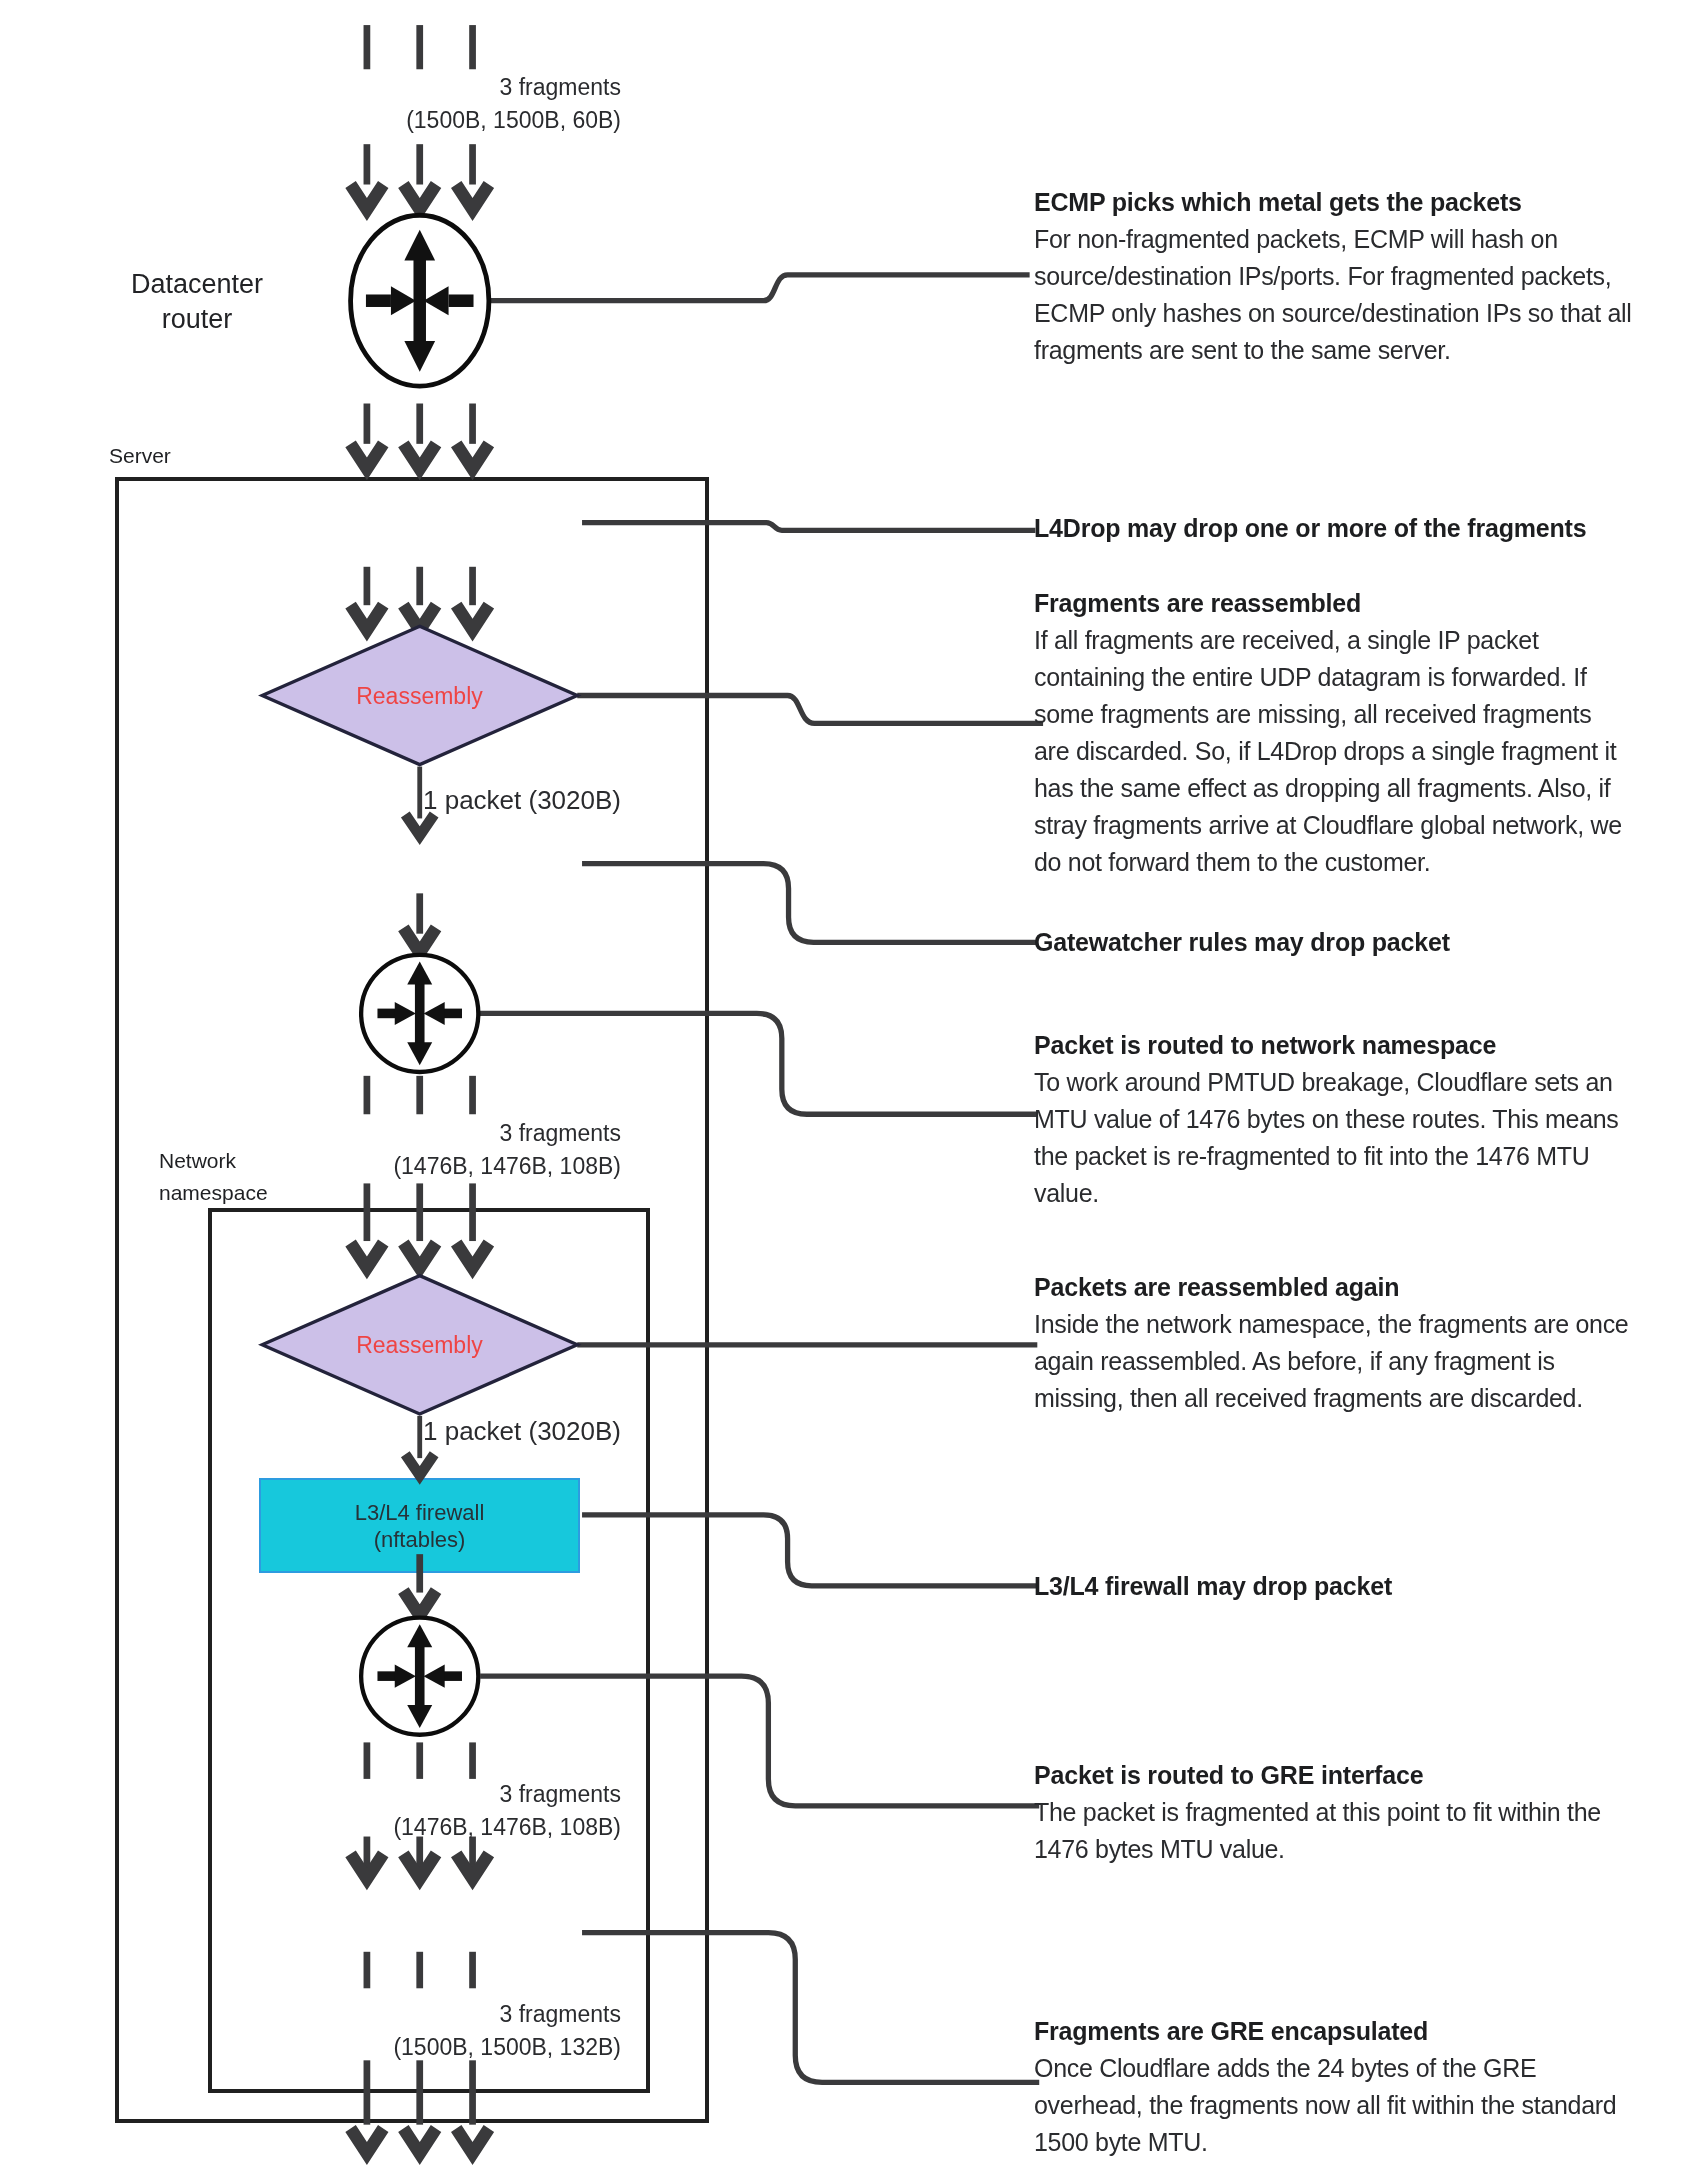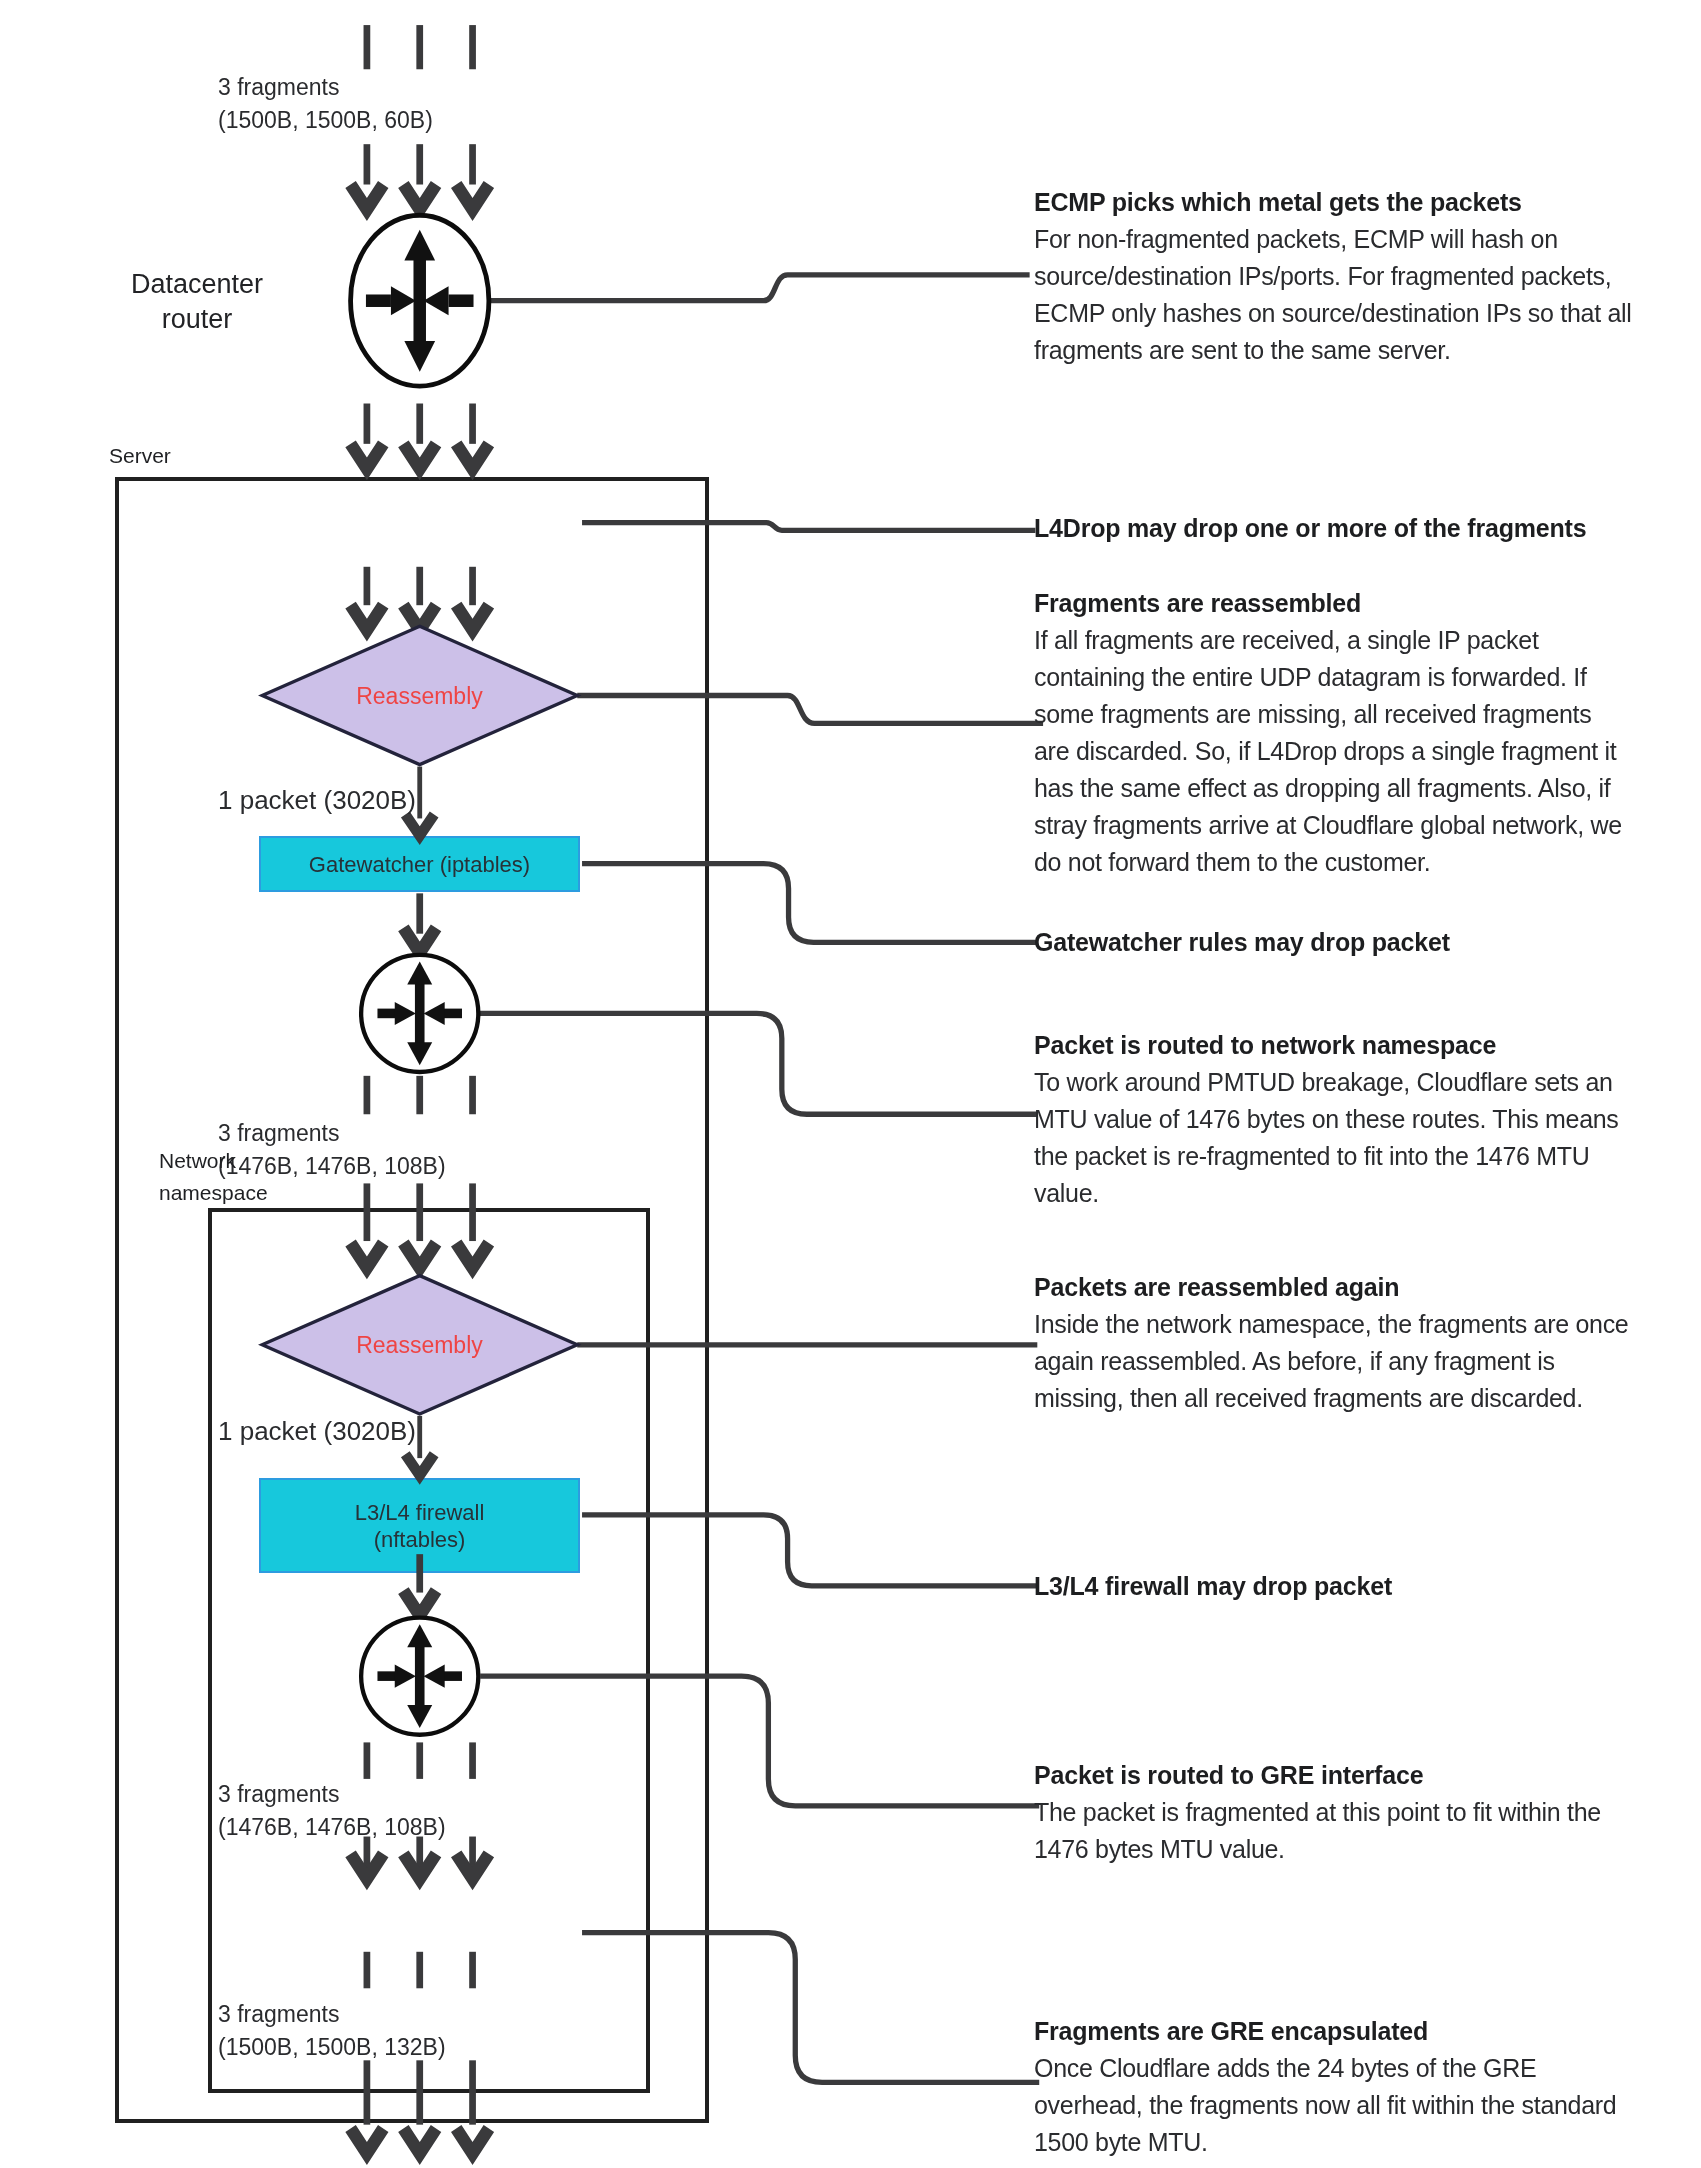--- a/index.html
+++ b/index.html
@@ -8,42 +8,39 @@
   
   .frame{position:absolute;border:4.8px solid #202020;box-sizing:border-box;background:transparent;}
   
   .node{position:absolute;background:#17C8DC;border:2.9px solid #2D9CE0;box-sizing:border-box;
         display:flex;align-items:center;justify-content:center;text-align:center;
         font-size:22px;color:#273238;white-space:pre-line;line-height:27px;}
   
   #lines{position:absolute;left:0;top:0;pointer-events:none;}
   
   .dlabel{position:absolute;color:#2a2b2e;white-space:pre-line;}
-  .center-col{width:403px;left:218px;text-align:left;}
+  .center-col{width:403px;left:218px;text-align:right;}
   .frag{font-size:23px;line-height:33px;}
   .packet{font-size:26px;line-height:33px;}
   .boxtag{font-size:21px;color:#1f2023;}
   .dc{font-size:27px;line-height:35px;text-align:center;color:#222326;}
   .diamond-label{position:absolute;width:315px;text-align:center;font-size:23px;color:#ef4444;}
   
   .ann{position:absolute;left:1034px;width:672px;}
   .ann-h{font-weight:bold;font-size:25px;line-height:37px;color:#1d1e20;letter-spacing:-0.2px;white-space:pre;}
   .ann-b{font-size:25px;line-height:37px;color:#2a2b2e;letter-spacing:-0.3px;white-space:pre;}
 </style>
 </head>
 <body>
 
 <div id="canvas">
 
   <div class="frame" style="left:115px;top:477px;width:594px;height:1646px;"></div>
   <div class="frame" style="left:208px;top:1208px;width:442px;height:885px;"></div>
 
-  <div class="node" style="left:259px;top:836px;width:321px;height:56px;">
-    <span>Gatewatcher (iptables)</span>
-  </div>
   <div class="node" style="left:259px;top:1478px;width:321px;height:95px;">
     <span>L3/L4 firewall
 (nftables)</span>
   </div>
 
   <svg id="lines" width="1701" height="2168" viewBox="0 0 1771 2257">
     <defs>
       <g id="router-big">
         <ellipse rx="72" ry="89" fill="#ffffff" stroke="#0c0c0c" stroke-width="5"></ellipse>
         <rect x="-6.5" y="-52" width="13" height="104" fill="#111"></rect>

